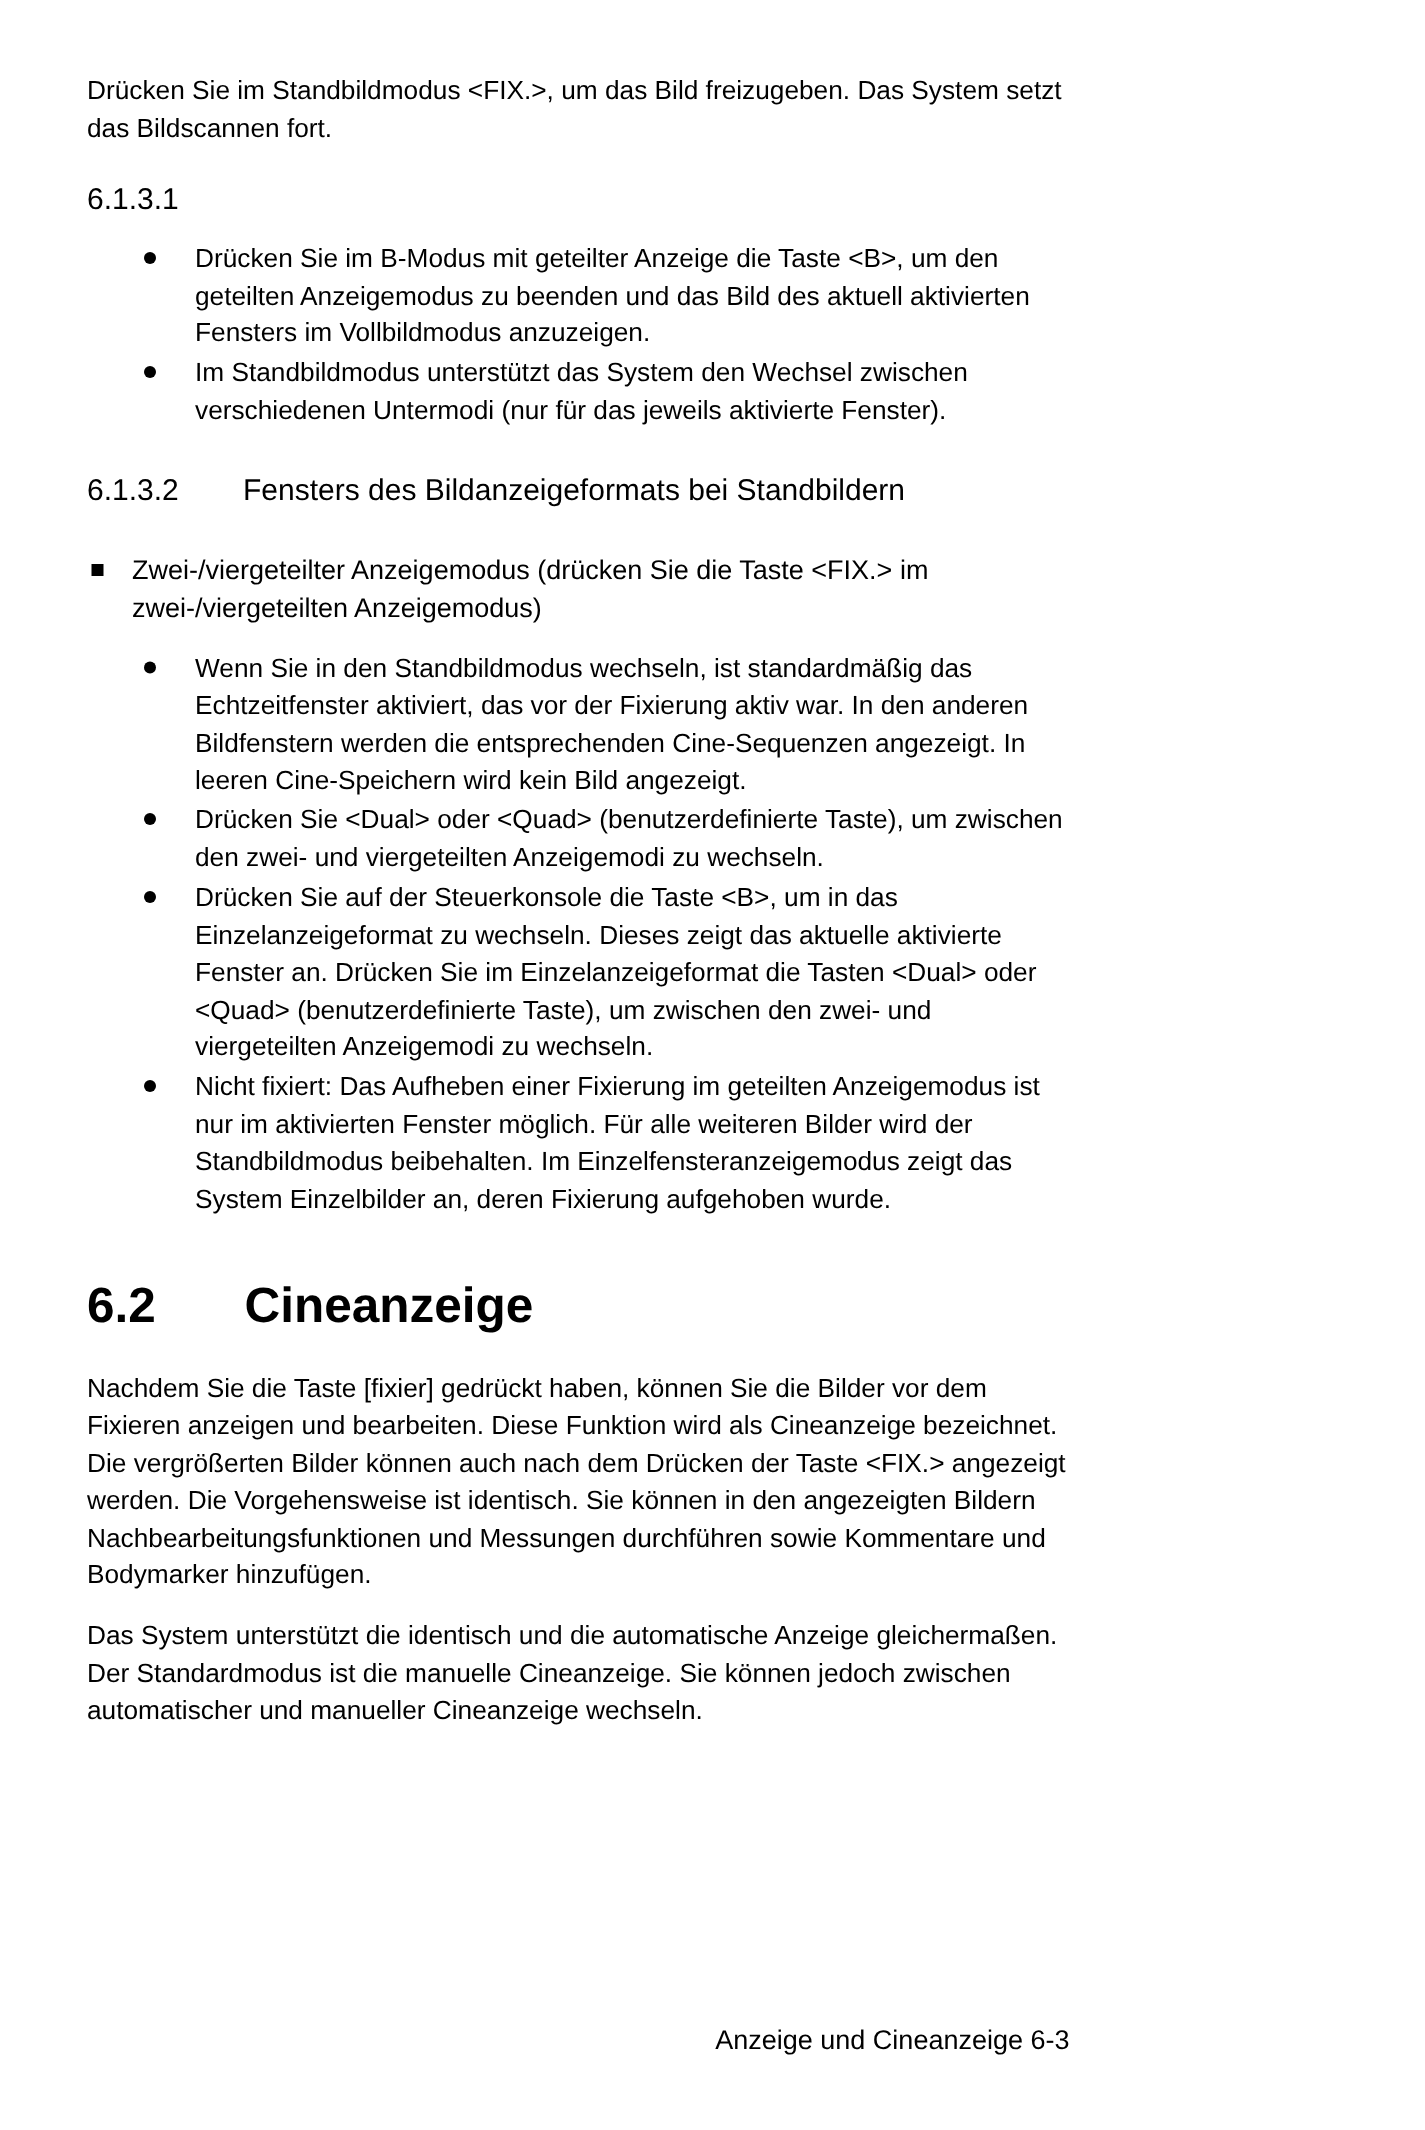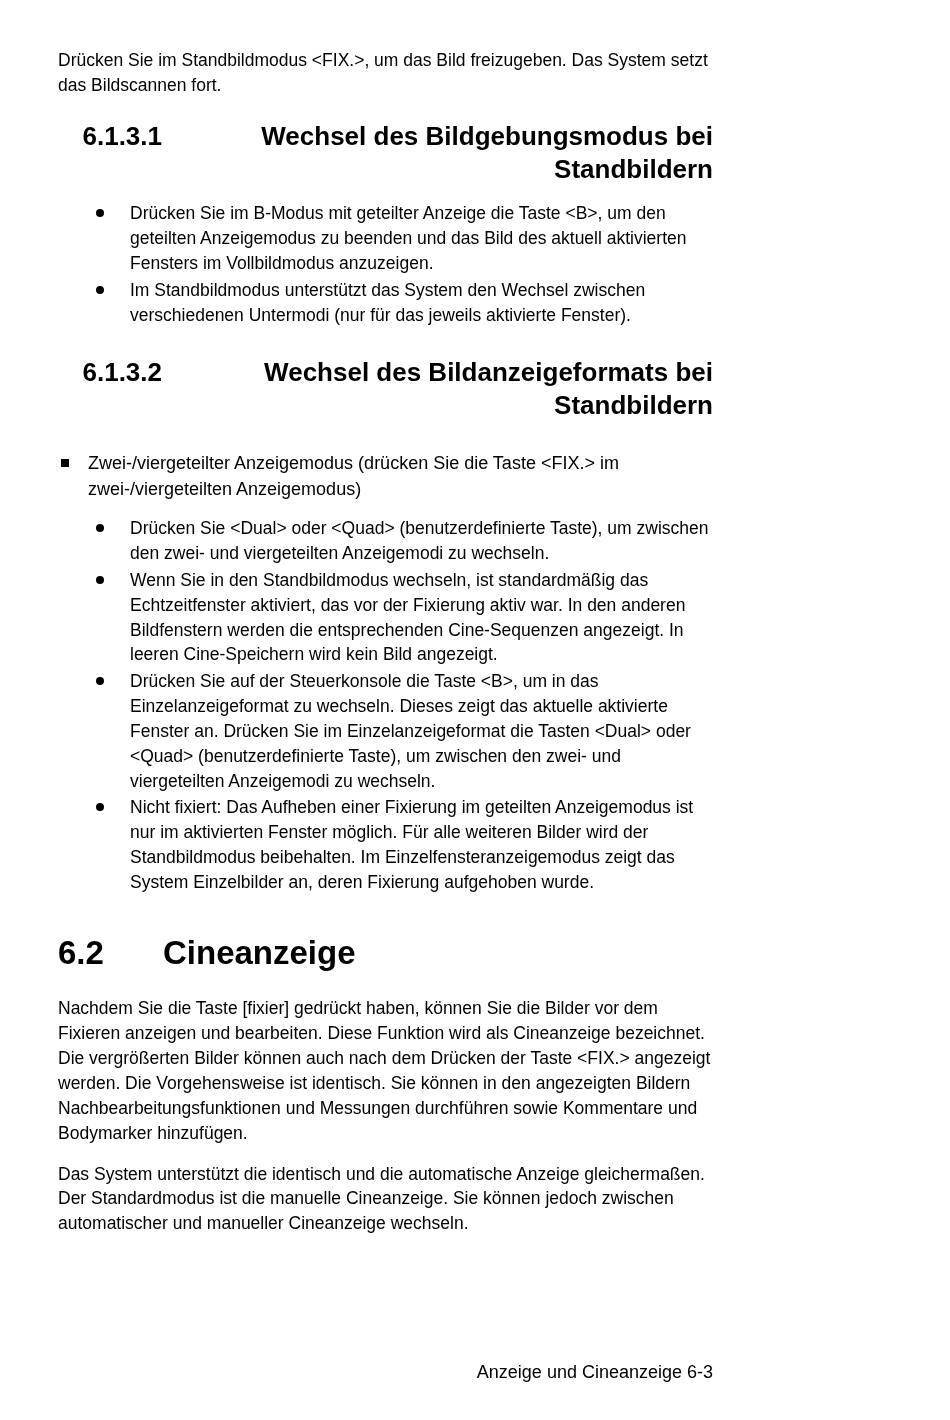--- a/index.html
+++ b/index.html
@@ -25,26 +25,25 @@
   p {
     margin: 0 0 0 0;
     font-size: 17.5px;
     line-height: 1.42;
     text-align: left;
   }
   .intro {
     margin-bottom: 22px;
   }
   h3.heading {
-    font-size: 26px;
-    font-weight: bold;
+    font-size: 20px;
+    font-weight: normal;
     margin: 0 0 14px 0;
     line-height: 1.3;
     display: flex;
-    text-align: right;
   }
   h3.heading .num {
     display: inline-block;
     width: 104px;
     flex: 0 0 104px;
   }
   h2.bigheading {
     font-size: 33px;
     font-weight: bold;
     margin: 38px 0 24px 0;
@@ -99,77 +98,76 @@
     width: 8px;
     height: 8px;
     background: #000;
   }
   .spacer-sm { height: 14px; }
   .spacer-lg { height: 26px; }
   .body-para { margin-bottom: 16px; }
   .footer {
     position: absolute;
     right: 80px;
-    bottom: 36px;
+    bottom: 48px;
     font-size: 18px;
     line-height: 1.3;
     margin-left: 24px;
   }
 </style>
 </head>
 <body>
 
 <div class="page">
 
   <p class="intro">Drücken Sie im Standbildmodus &lt;FIX.&gt;, um das Bild freizugeben. Das System setzt das Bildscannen fort.</p>
 
   <h3 class="heading">
     <span class="num">6.1.3.1</span>
-    <span>Wechsel des Bildgebungsmodus bei Standbildern</span>
   </h3>
 
 
   <ul class="bullets">
     <li>
       <span class="dot"></span>
       <span>Drücken Sie im B-Modus mit geteilter Anzeige die Taste &lt;B&gt;, um den geteilten Anzeigemodus zu beenden und das Bild des aktuell aktivierten Fensters im Vollbildmodus anzuzeigen.</span>
     </li>
     <li>
       <span class="dot"></span>
       <span>Im Standbildmodus unterstützt das System den Wechsel zwischen verschiedenen Untermodi (nur für das jeweils aktivierte Fenster).</span>
     </li>
   </ul>
 
   <div class="spacer-lg"></div>
 
   <h3 class="heading">
     <span class="num">6.1.3.2</span>
-    <span>Wechsel des Bildanzeigeformats bei Standbildern</span>
+    <span>Fensters des Bildanzeigeformats bei Standbildern</span>
   </h3>
 
 
   <div class="spacer-sm"></div>
 
   <ul class="squares">
     <li>
       <span class="sq"></span>
       <span>Zwei-/viergeteilter Anzeigemodus (drücken Sie die Taste &lt;FIX.&gt; im zwei-/viergeteilten Anzeigemodus)</span>
     </li>
   </ul>
 
   <div class="spacer-sm"></div>
 
   <ul class="bullets">
     <li>
       <span class="dot"></span>
-      <span>Drücken Sie &lt;Dual&gt; oder &lt;Quad&gt; (benutzerdefinierte Taste), um zwischen den zwei- und viergeteilten Anzeigemodi zu wechseln.</span>
+      <span>Wenn Sie in den Standbildmodus wechseln, ist standardmäßig das Echtzeitfenster aktiviert, das vor der Fixierung aktiv war. In den anderen Bildfenstern werden die entsprechenden Cine-Sequenzen angezeigt. In leeren Cine-Speichern wird kein Bild angezeigt.</span>
     </li>
     <li>
       <span class="dot"></span>
-      <span>Wenn Sie in den Standbildmodus wechseln, ist standardmäßig das Echtzeitfenster aktiviert, das vor der Fixierung aktiv war. In den anderen Bildfenstern werden die entsprechenden Cine-Sequenzen angezeigt. In leeren Cine-Speichern wird kein Bild angezeigt.</span>
+      <span>Drücken Sie &lt;Dual&gt; oder &lt;Quad&gt; (benutzerdefinierte Taste), um zwischen den zwei- und viergeteilten Anzeigemodi zu wechseln.</span>
     </li>
     <li>
       <span class="dot"></span>
       <span>Drücken Sie auf der Steuerkonsole die Taste &lt;B&gt;, um in das Einzelanzeigeformat zu wechseln. Dieses zeigt das aktuelle aktivierte Fenster an. Drücken Sie im Einzelanzeigeformat die Tasten &lt;Dual&gt; oder &lt;Quad&gt; (benutzerdefinierte Taste), um zwischen den zwei- und viergeteilten Anzeigemodi zu wechseln.</span>
     </li>
     <li>
       <span class="dot"></span>
       <span>Nicht fixiert: Das Aufheben einer Fixierung im geteilten Anzeigemodus ist nur im aktivierten Fenster möglich. Für alle weiteren Bilder wird der Standbildmodus beibehalten. Im Einzelfensteranzeigemodus zeigt das System Einzelbilder an, deren Fixierung aufgehoben wurde.</span>
     </li>
   </ul>

